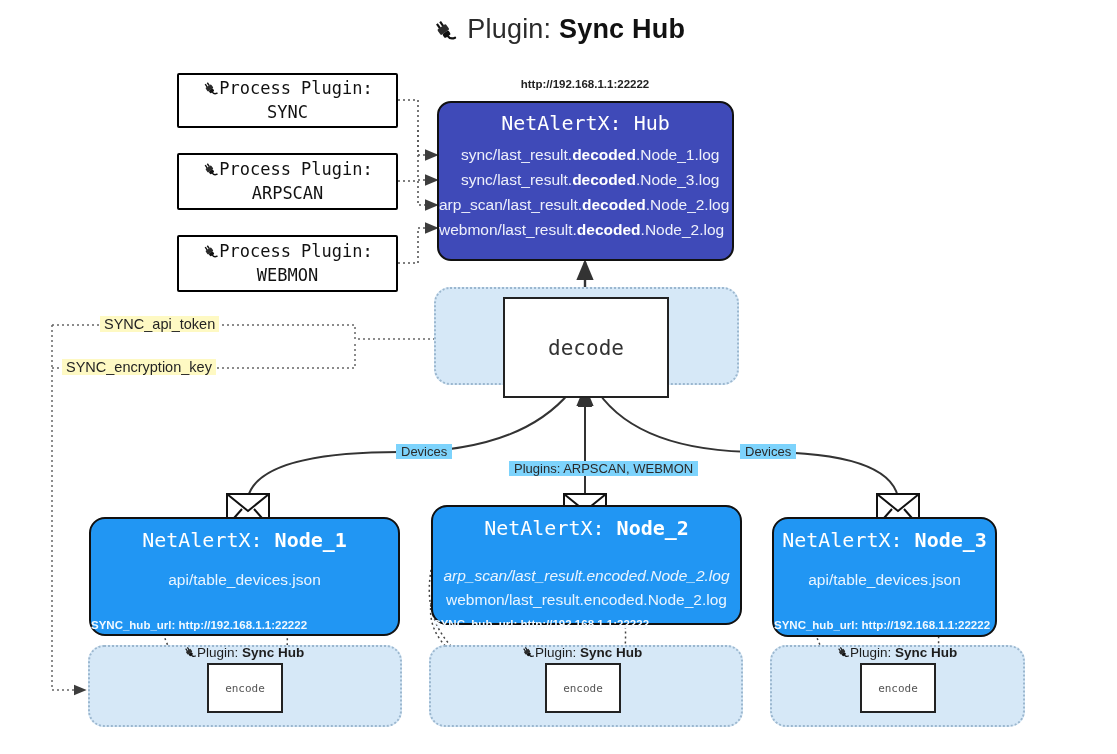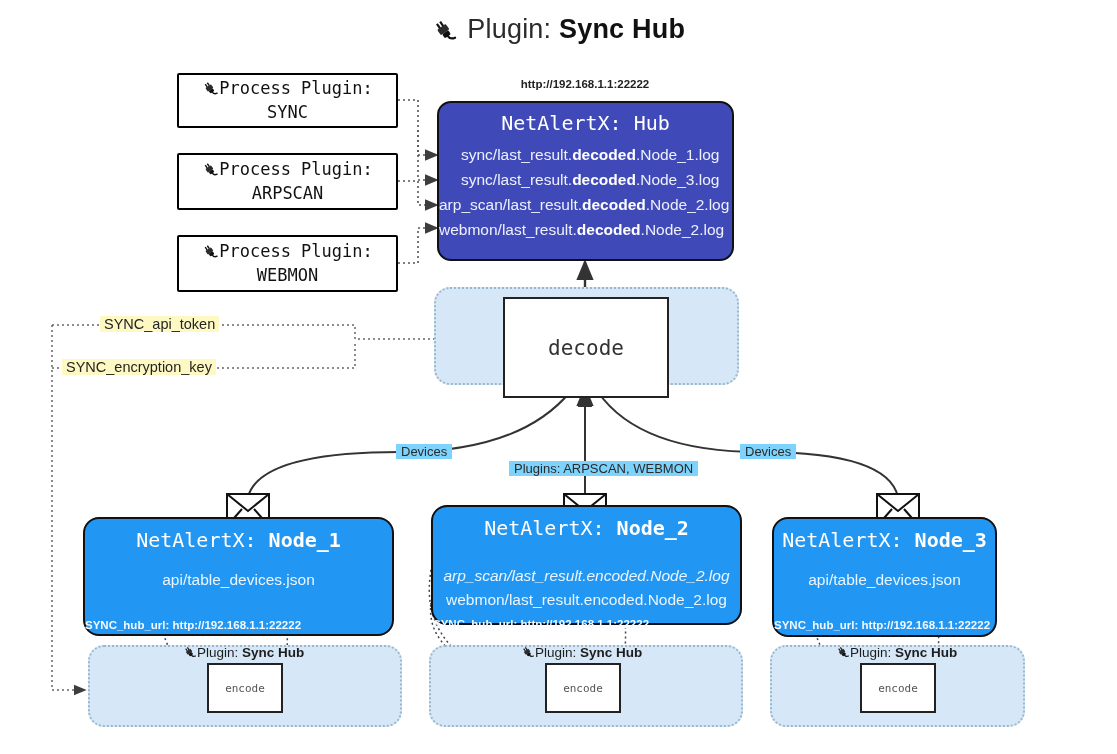--- a/index.html
+++ b/index.html
@@ -211,21 +211,21 @@
     </svg>
   </div>
   <div class="abs" style="left:876px;top:493px;">
     <svg width="44" height="34" viewBox="0 0 44 34">
       <rect x="1" y="1" width="42" height="32" fill="#fff" stroke="#111" stroke-width="2"></rect>
       <path d="M1,1 L22,18 L43,1" fill="none" stroke="#111" stroke-width="2"></path>
       <path d="M1,33 L16,16 M43,33 L28,16" fill="none" stroke="#111" stroke-width="2"></path>
     </svg>
   </div>
 
-  <div class="abs node" style="left:83px;top:517px;width:311px;height:119px;">
+  <div class="abs node" style="left:89px;top:517px;width:311px;height:119px;">
     <div class="ntitle">
       <span>NetAlertX: </span><b>Node_1</b>
     </div>
     <div class="nline" style="margin-top:16px;">api/table_devices.json</div>
     <div class="nurl" style="margin-top:27px;">
       <span>SYNC_hub_url: </span><span>http://192.168.1.1:22222</span>
     </div>
   </div>
 
   <div class="abs node" style="left:431px;top:505px;width:311px;height:120px;">

